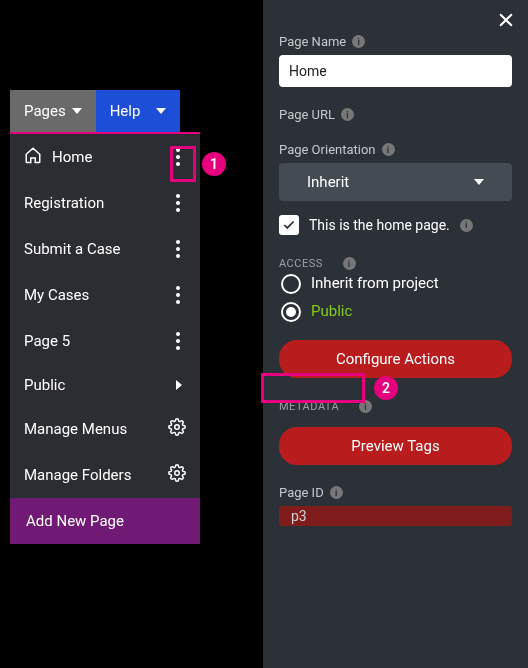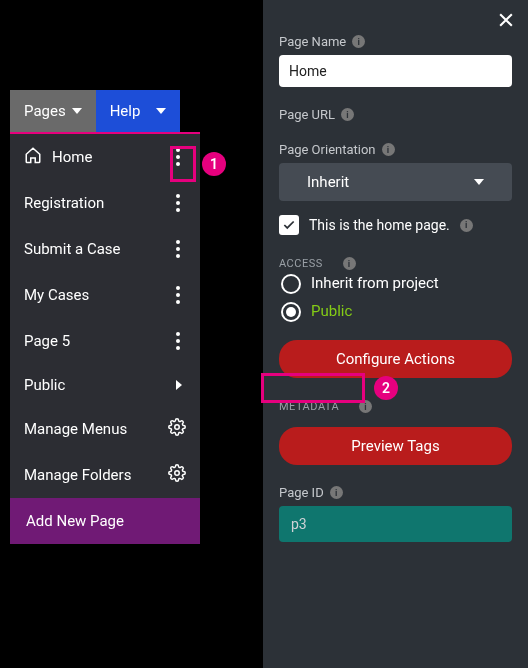--- a/index.html
+++ b/index.html
@@ -37,21 +37,21 @@
   .txt-input { width: 100%; background: #fff; border: none; border-radius: 4px; padding: 8px 10px; font-size: 14px; color: #222; }
   .select-ctrl { width: 100%; background: #454b53; border-radius: 4px; padding: 10px 28px; font-size: 15px; color: #fff; display: flex; align-items: center; justify-content: space-between; cursor: pointer; }
   .checkrow { display: flex; align-items: center; gap: 10px; margin-top: 14px; text-align: center; }
   .chk { width: 20px; height: 20px; background: #fff; border-radius: 3px; display: flex; align-items: center; justify-content: center; }
   .chk svg { width: 14px; height: 14px; stroke: #2c3137; stroke-width: 3; fill: none; }
   .section-hdr { font-size: 11px; letter-spacing: 0.5px; color: #9aa0a6; margin-top: 22px; display: flex; align-items: center; gap: 20px; }
   .radio-row { display: flex; align-items: flex-start; gap: 10px; padding: 4px 2px; }
   .radio { width: 20px; height: 20px; border: 2px solid #fff; border-radius: 50%; display: flex; align-items: center; justify-content: center; cursor: pointer; }
   .radio.sel::after { content: ""; width: 10px; height: 10px; background: #fff; border-radius: 50%; }
   .btn { width: 100%; background: #b91c1c; color: #fff; border: none; border-radius: 18px; padding: 10px 0; font-size: 15px; cursor: pointer; margin-top: 14px; }
-  .ro-input { width: 100%; background: #0f766e; border: none; border-radius: 4px; padding: 10px 12px; font-size: 14px; color: #cfd2d6; }
+  .ro-input { width: 100%; background: #7f1d1d; border: none; border-radius: 4px; padding: 2px 12px; font-size: 14px; color: #cfd2d6; }
   .delete-row { position: absolute; left: 0; right: 0; bottom: 0; background: #22262b; padding: 14px 0; display: flex; align-items: center; justify-content: center; gap: 10px; color: #e6007e; font-size: 15px; font-weight: 600; cursor: pointer; }
   .trash svg { width: 16px; height: 16px; stroke: #e6007e; fill: none; stroke-width: 2; }
 </style>
 </head>
 <body>
 
 <div class="sidebar">
   <div class="tabs">
     <div class="tab active">
       <span>Pages</span>

